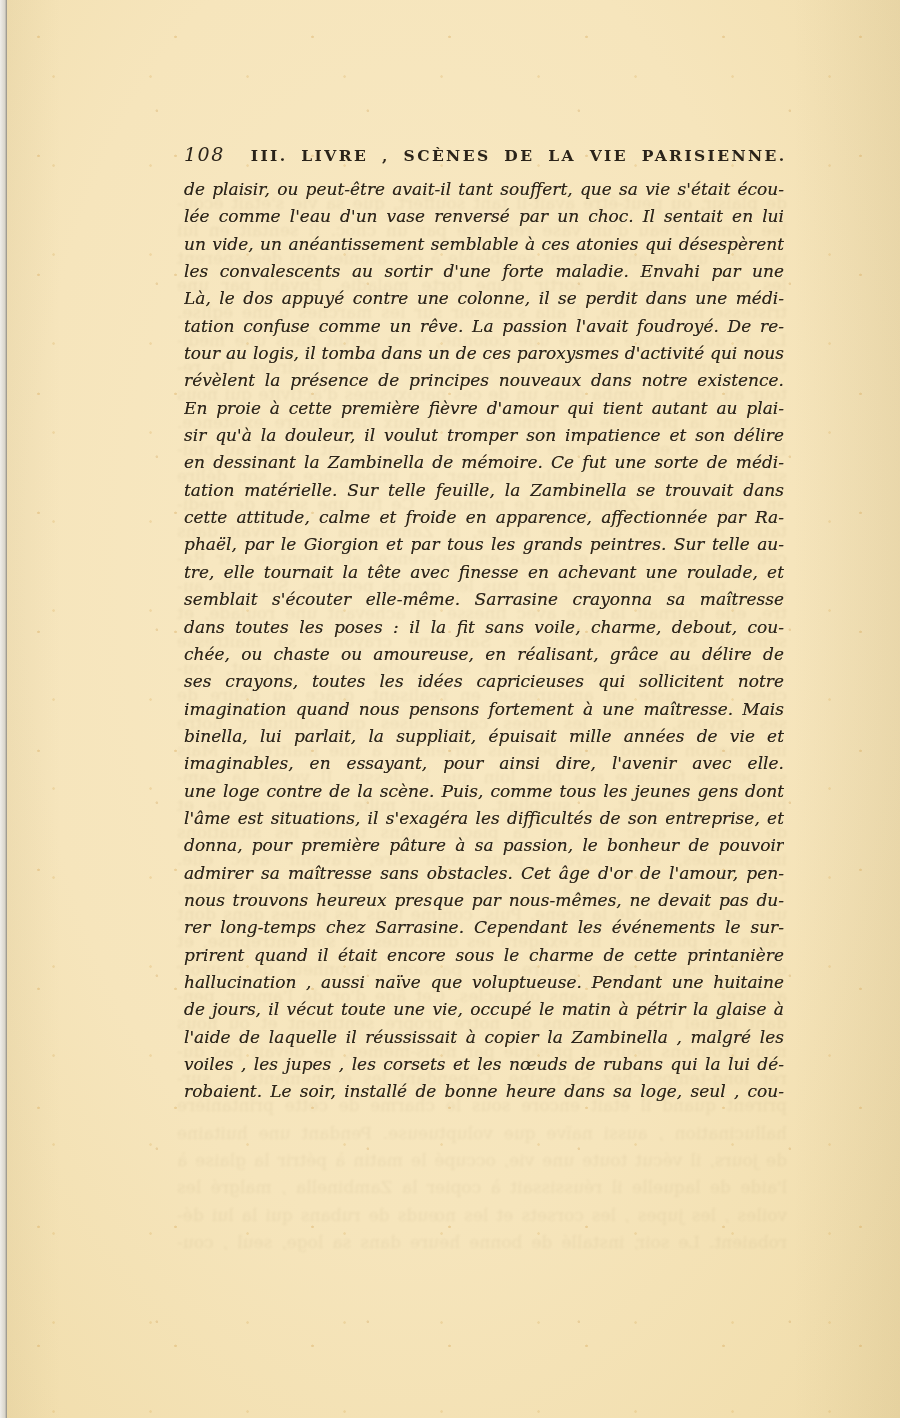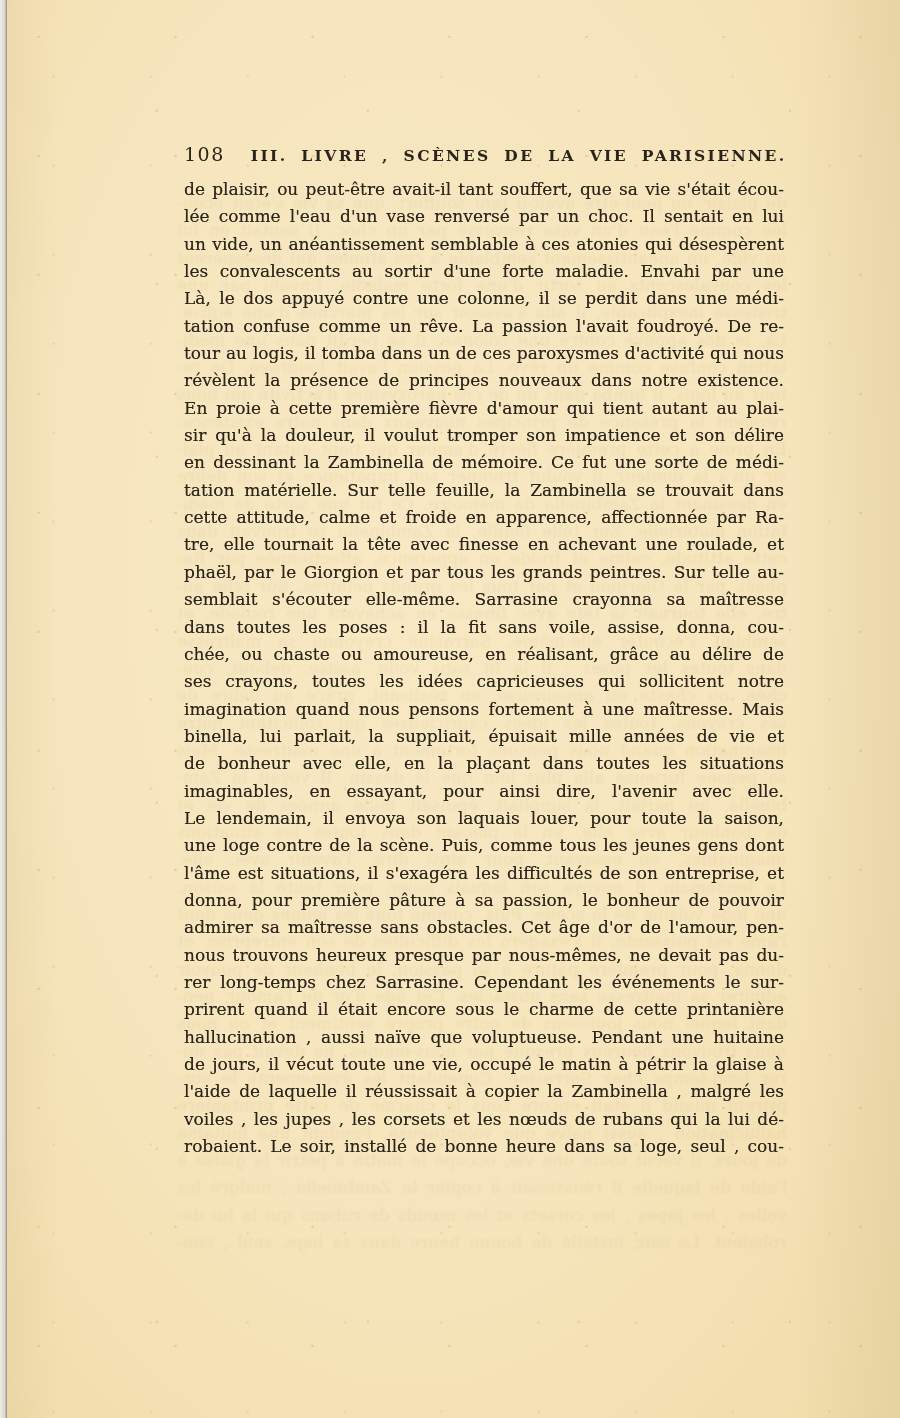--- a/index.html
+++ b/index.html
@@ -42,31 +42,33 @@
   .header{
     position:absolute;top:143px;left:177px;width:600px;
     display:flex;align-items:baseline;
     color:var(--ink);
     white-space:nowrap;
   }
   .pagenum{
     font-size:19px;
     letter-spacing:1.5px;
     margin-right:26px;
+    font-style:italic;
   }
   .runtitle{
     font-size:15.5px;
     font-weight:bold;
     letter-spacing:2.4px;
     word-spacing:6px;
   }
   .bodytext{
     position:absolute;top:176px;left:177px;width:600px;
     color:var(--ink);
     font-size:17px;
+    font-style:italic;
   }
   .bodytext .tline{
     height:27.35px;
     line-height:27.35px;
     text-align:justify;
     text-align-last:justify;
     white-space:normal;
     overflow:hidden;
     text-shadow:0 0 .5px rgba(43,36,26,.55);
   }
@@ -143,31 +145,29 @@
         <div class="tline">les convalescents au sortir d'une forte maladie. Envahi par une</div>
         <div class="tline">Là, le dos appuyé contre une colonne, il se perdit dans une médi-</div>
         <div class="tline">tation confuse comme un rêve. La passion l'avait foudroyé. De re-</div>
         <div class="tline">tour au logis, il tomba dans un de ces paroxysmes d'activité qui nous</div>
         <div class="tline">révèlent la présence de principes nouveaux dans notre existence.</div>
         <div class="tline">En proie à cette première fièvre d'amour qui tient autant au plai-</div>
         <div class="tline">sir qu'à la douleur, il voulut tromper son impatience et son délire</div>
         <div class="tline">en dessinant la Zambinella de mémoire. Ce fut une sorte de médi-</div>
         <div class="tline">tation matérielle. Sur telle feuille, la Zambinella se trouvait dans</div>
         <div class="tline">cette attitude, calme et froide en apparence, affectionnée par Ra-</div>
+        <div class="tline">phaël, par le Giorgion et par tous les grands peintres. Sur telle au-</div>
         <div class="tline">tre, elle tournait la tête avec finesse en achevant une roulade, et</div>
-        <div class="tline">phaël, par le Giorgion et par tous les grands peintres. Sur telle au-</div>
         <div class="tline">semblait s'écouter elle-même. Sarrasine crayonna sa maîtresse</div>
-        <div class="tline">dans toutes les poses : il la fit sans voile, assise, donna, cou-</div>
+        <div class="tline">dans toutes les poses : il la fit sans voile, charme, debout, cou-</div>
         <div class="tline">chée, ou chaste ou amoureuse, en réalisant, grâce au délire de</div>
         <div class="tline">ses crayons, toutes les idées capricieuses qui sollicitent notre</div>
         <div class="tline">imagination quand nous pensons fortement à une maîtresse. Mais</div>
         <div class="tline">binella, lui parlait, la suppliait, épuisait mille années de vie et</div>
-        <div class="tline">de bonheur avec elle, en la plaçant dans toutes les situations</div>
         <div class="tline">imaginables, en essayant, pour ainsi dire, l'avenir avec elle.</div>
-        <div class="tline">Le lendemain, il envoya son laquais louer, pour toute la saison,</div>
         <div class="tline">une loge contre de la scène. Puis, comme tous les jeunes gens dont</div>
         <div class="tline">l'âme est situations, il s'exagéra les difficultés de son entreprise, et</div>
         <div class="tline">donna, pour première pâture à sa passion, le bonheur de pouvoir</div>
         <div class="tline">admirer sa maîtresse sans obstacles. Cet âge d'or de l'amour, pen-</div>
         <div class="tline">nous trouvons heureux presque par nous-mêmes, ne devait pas du-</div>
         <div class="tline">rer long-temps chez Sarrasine. Cependant les événements le sur-</div>
         <div class="tline">prirent quand il était encore sous le charme de cette printanière</div>
         <div class="tline">hallucination , aussi naïve que voluptueuse. Pendant une huitaine</div>
         <div class="tline">de jours, il vécut toute une vie, occupé le matin à pétrir la glaise à</div>
         <div class="tline">l'aide de laquelle il réussissait à copier la Zambinella , malgré les</div>

